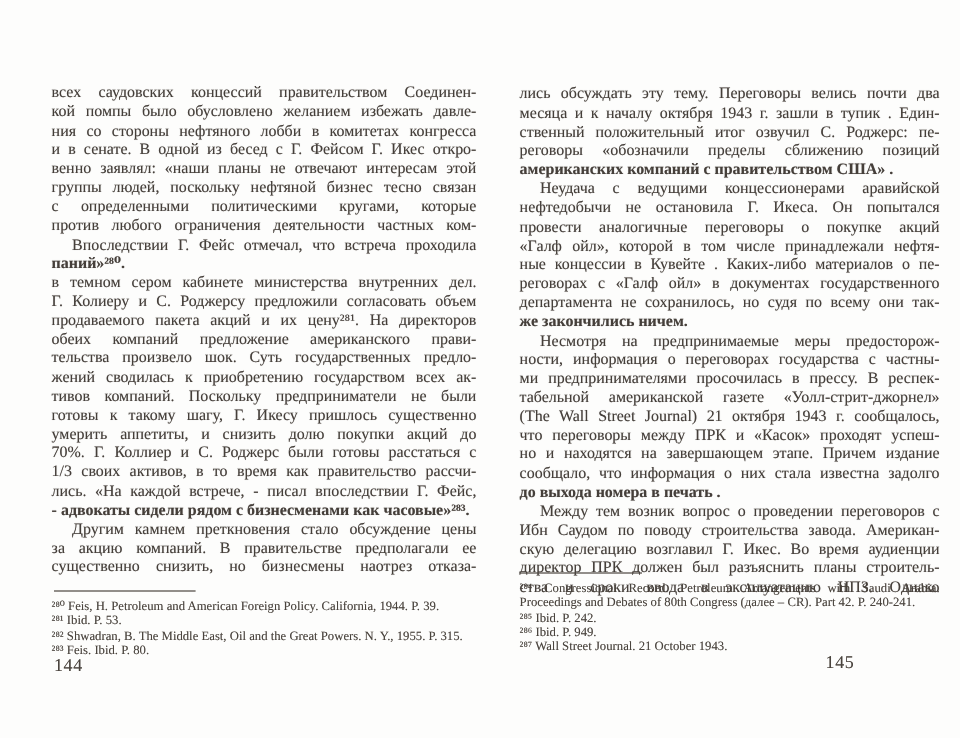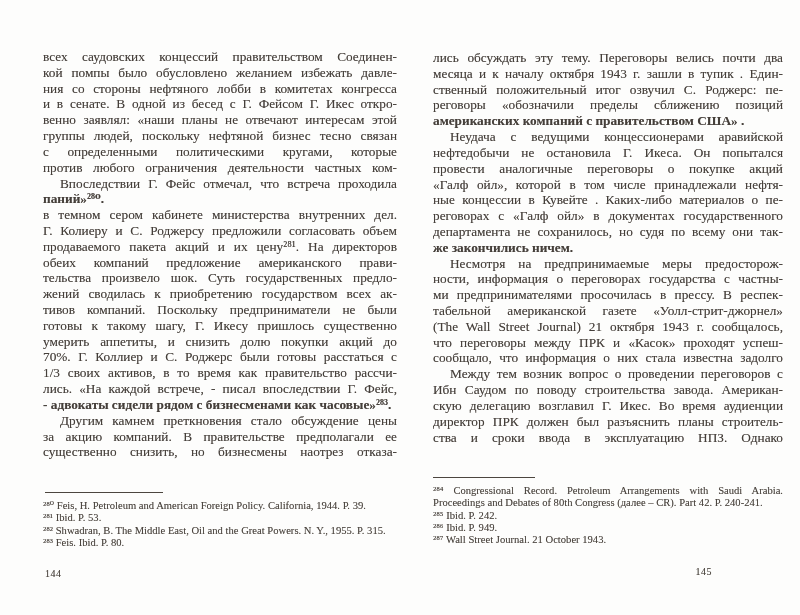--- a/index.html
+++ b/index.html
@@ -17,20 +17,21 @@
   .spread{
     position:relative;
     width:800px;height:615px;
     background:var(--paper);
   }
   .page-body{
     position:absolute;
     color:var(--ink);
     font-size:13.3px;
     text-shadow:0 0 0.6px rgba(69,63,58,0.45);
+    margin-top:20px;
   }
   .page-body .line{
     height:15.82px;
     line-height:15.82px;
     white-space:nowrap;
     text-align:justify;
     text-align-last:justify;
     overflow:visible;
   }
   .page-body .line.ragged{
@@ -58,24 +59,23 @@
   }
   .footnotes .footnote{
     line-height:12.3px;
     text-align:justify;
   }
   #left-footnotes{left:43px;top:500px;width:354px;}
   #right-footnotes{left:433px;top:485px;width:350px;}
   .pagenum{
     position:absolute;
     color:var(--ink-light);
-    font-size:10px;
+    font-size:15px;
     letter-spacing:0.5px;
     text-shadow:0 0 0.5px rgba(69,63,58,0.4);
-    margin-top:21px;
   }
   #left-pagenum{left:45px;top:547px;}
   #right-pagenum{left:652px;top:545px;width:60px;text-align:right;}
 </style>
 </head>
 <body>
 
 <div class="spread">
 
   <div id="left-body" class="page-body">
@@ -131,21 +131,23 @@
       <div class="line">ные концессии в Кувейте . Каких-либо материалов о пе-</div>
       <div class="line">реговорах с «Галф ойл» в документах государственного</div>
       <div class="line">департамента не сохранилось, но судя по всему они так-</div>
       <div class="line ragged">же закончились ничем.</div>
       <div class="line indent">Несмотря на предпринимаемые меры предосторож-</div>
       <div class="line">ности, информация о переговорах государства с частны-</div>
       <div class="line">ми предпринимателями просочилась в прессу. В респек-</div>
       <div class="line">табельной американской газете «Уолл-стрит-джорнел»</div>
       <div class="line">(The Wall Street Journal) 21 октября 1943 г. сообщалось,</div>
       <div class="line">что переговоры между ПРК и «Касок» проходят успеш-</div>
+      <div class="line">но и находятся на завершающем этапе. Причем издание</div>
       <div class="line">сообщало, что информация о них стала известна задолго</div>
+      <div class="line ragged">до выхода номера в печать .</div>
       <div class="line indent">Между тем возник вопрос о проведении переговоров с</div>
       <div class="line">Ибн Саудом по поводу строительства завода. Американ-</div>
       <div class="line">скую делегацию возглавил Г. Икес. Во время аудиенции</div>
       <div class="line">директор ПРК должен был разъяснить планы строитель-</div>
       <div class="line">ства и сроки ввода в эксплуатацию НПЗ. Однако</div>
     </div>
 
   <div id="right-sep" class="fnsep"></div>
 
   <div id="right-footnotes" class="footnotes">

